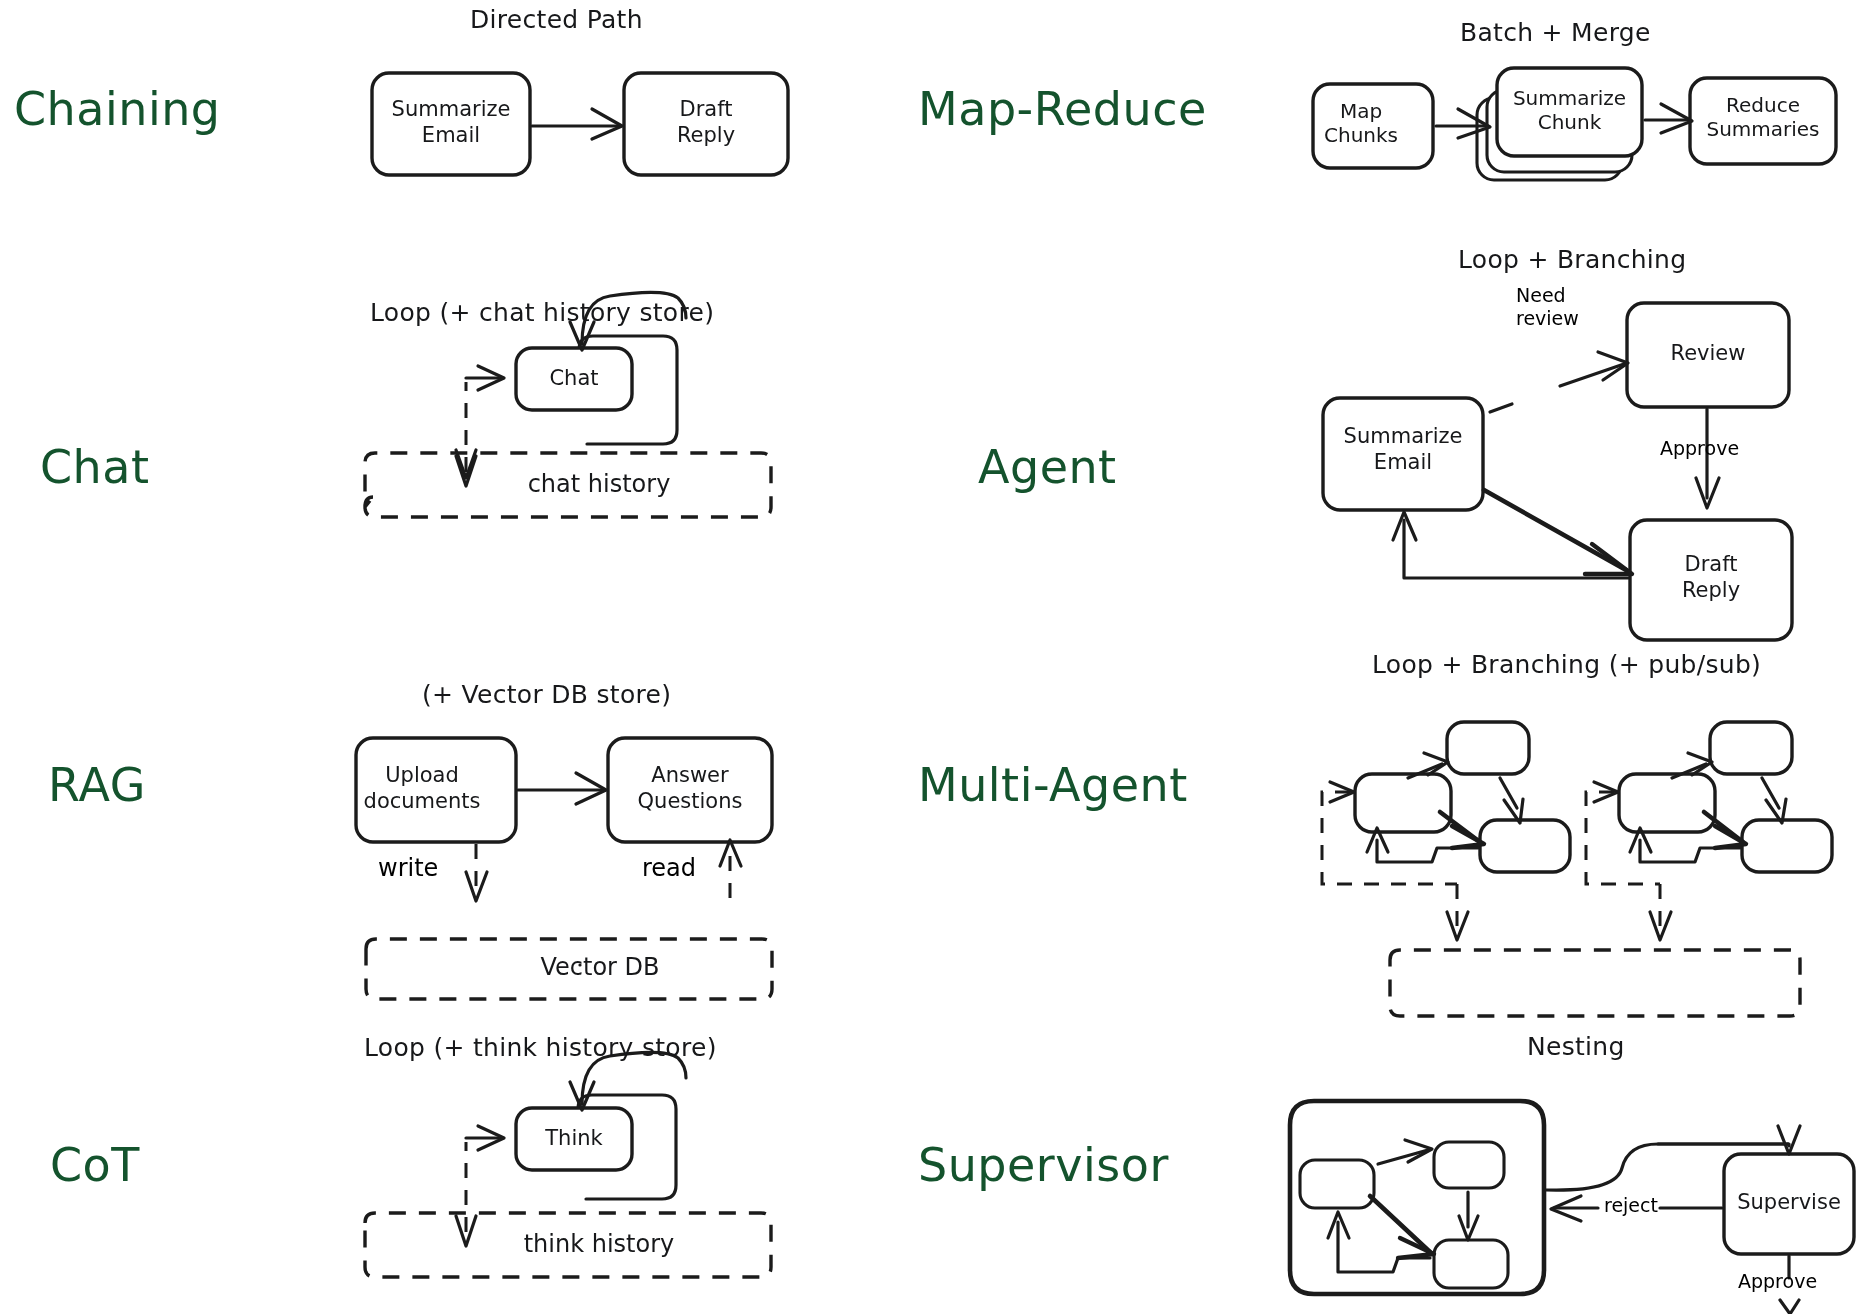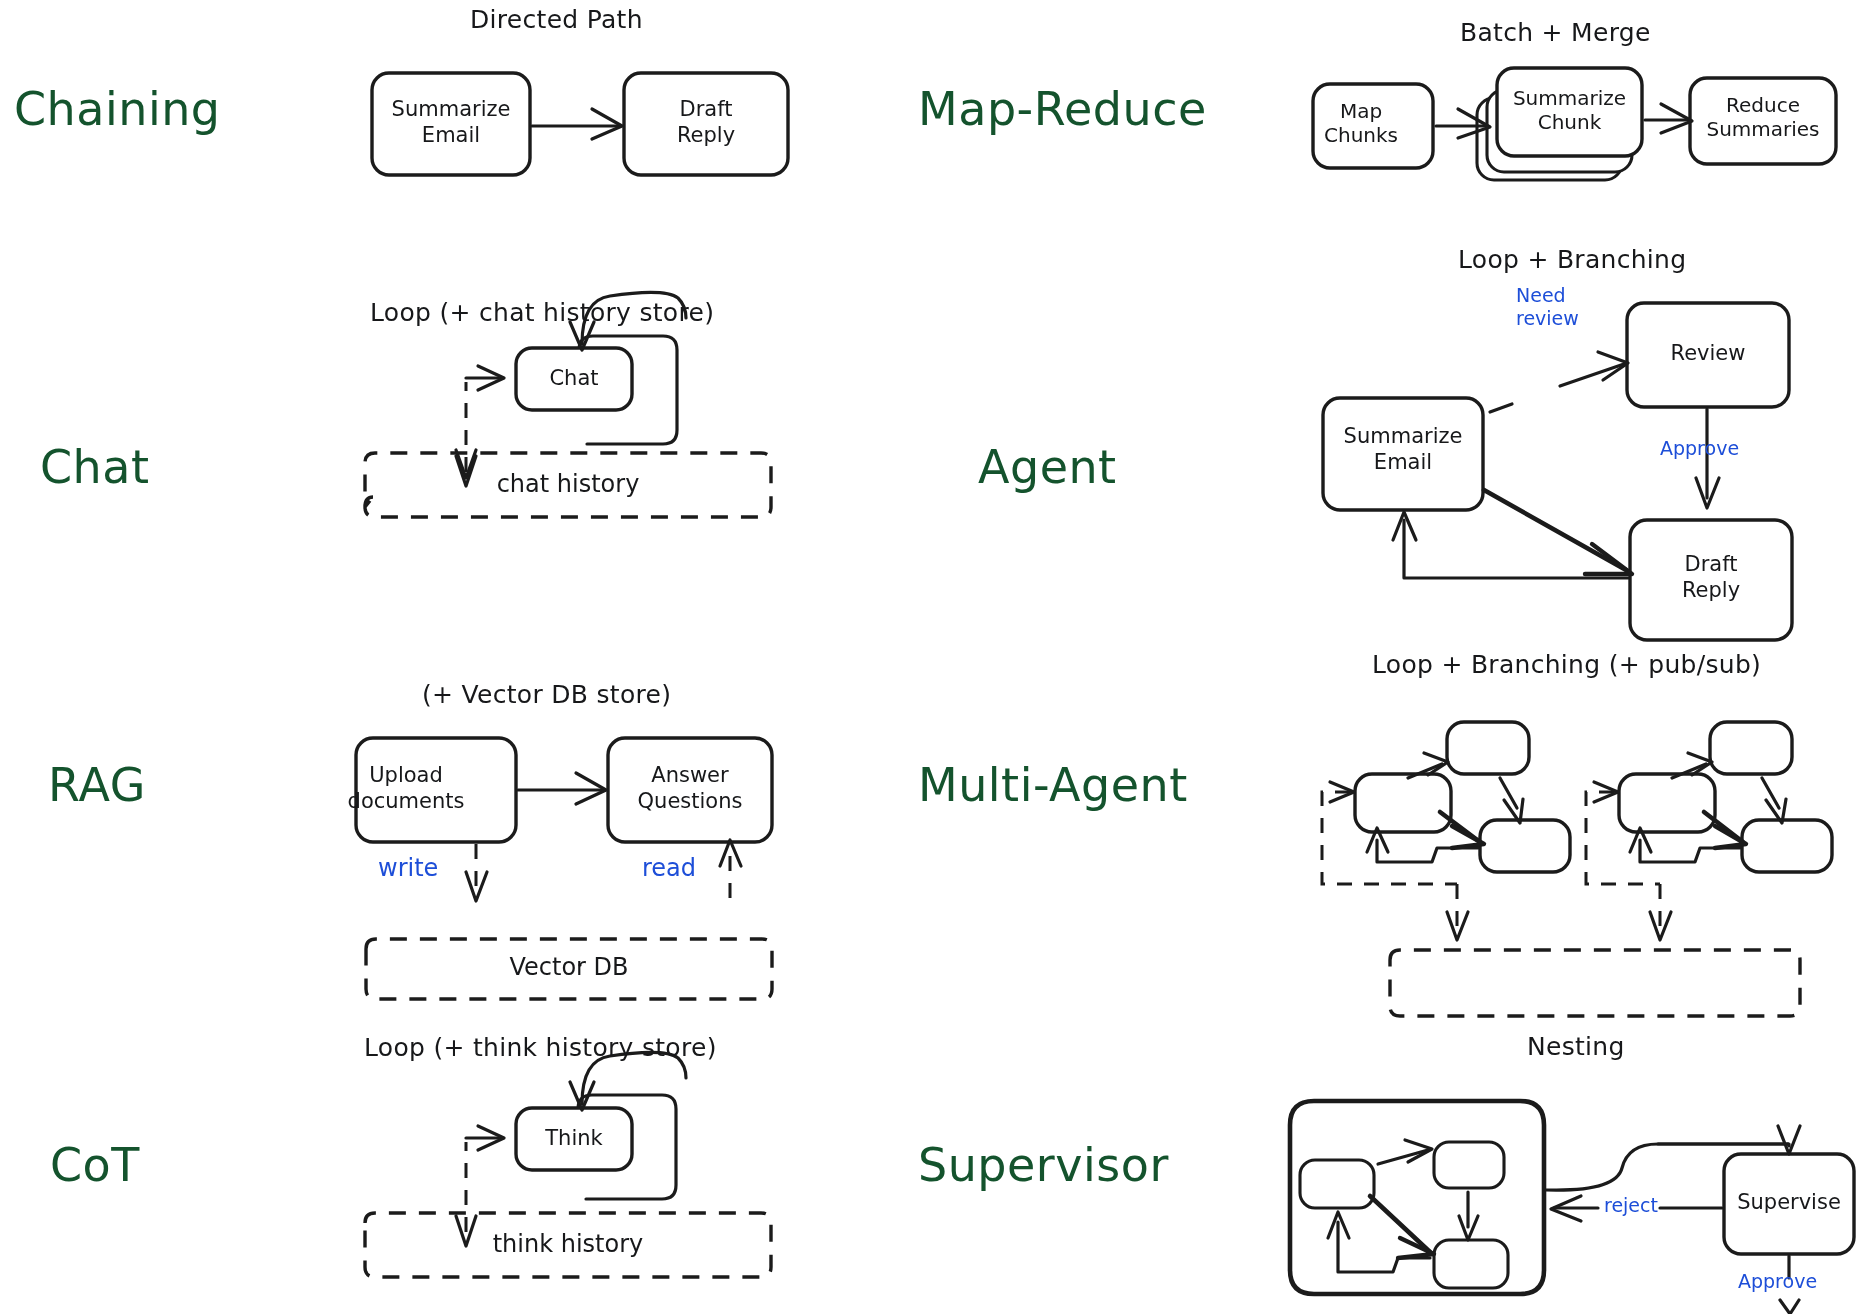--- a/index.html
+++ b/index.html
@@ -10,23 +10,23 @@
 
   .rowlabel{position:absolute;font-family:"DejaVu Sans", sans-serif;
             font-size:46px;font-weight:400;color:#14532d;letter-spacing:.5px;
             white-space:nowrap;text-align:center;}
   .caption{position:absolute;font-family:"DejaVu Sans", sans-serif;
            font-size:25px;color:#17181a;white-space:nowrap;letter-spacing:.3px;}
   .nodetext{position:absolute;font-family:"DejaVu Sans", sans-serif;
             font-size:21px;color:#17181a;text-align:center;line-height:1.22;
             white-space:pre-line;pointer-events:none;}
   .edgelabel{position:absolute;font-family:"DejaVu Sans", sans-serif;
-             font-size:19px;color:#1d4ed8;white-space:pre-line;line-height:1.2;}
+             font-size:19px;color:#000000;white-space:pre-line;line-height:1.2;}
   .storetext{position:absolute;font-family:"DejaVu Sans", sans-serif;
-             font-size:24px;color:#17181a;white-space:nowrap;}
+             font-size:24px;color:#17181a;white-space:nowrap;padding-left:31px;}
 </style>
 </head>
 <body style="background: rgb(255, 255, 255);">
 
 <div class="canvas">
 
   <svg class="layer" viewBox="0 0 1868 1314">
     <defs>
       <style>
         .bx{fill:#fff;stroke:#1b1b1b;stroke-width:3.4;stroke-linejoin:round;}
@@ -228,21 +228,21 @@
 
   <div class="nodetext" style="left:1323px;top:424px;width:160px;">Summarize
 Email</div>
   <div class="nodetext" style="left:1627px;top:341px;width:162px;">Review</div>
   <div class="nodetext" style="left:1630px;top:552px;width:162px;">Draft
 Reply</div>
   <div class="edgelabel" style="left:1516px;top:284px;text-align:left;">Need
 review</div>
   <div class="edgelabel" style="left:1660px;top:437px;">Approve</div>
 
-  <div class="nodetext" style="left:340px;top:763px;width:132px;">Upload
+  <div class="nodetext" style="left:356px;top:763px;width:132px;">Upload
 documents</div>
   <div class="nodetext" style="left:608px;top:763px;width:164px;">Answer
 Questions</div>
   <div class="edgelabel" style="left:378px;top:854px;font-size:24px;">write</div>
   <div class="edgelabel" style="left:642px;top:854px;font-size:24px;">read</div>
   <div class="storetext" style="left:366px;top:953px;width:406px;text-align:center;">Vector DB</div>
 
 
   <div class="nodetext" style="left:516px;top:1126px;width:116px;">Think</div>
   <div class="storetext" style="left:365px;top:1230px;width:406px;text-align:center;">think history</div>

